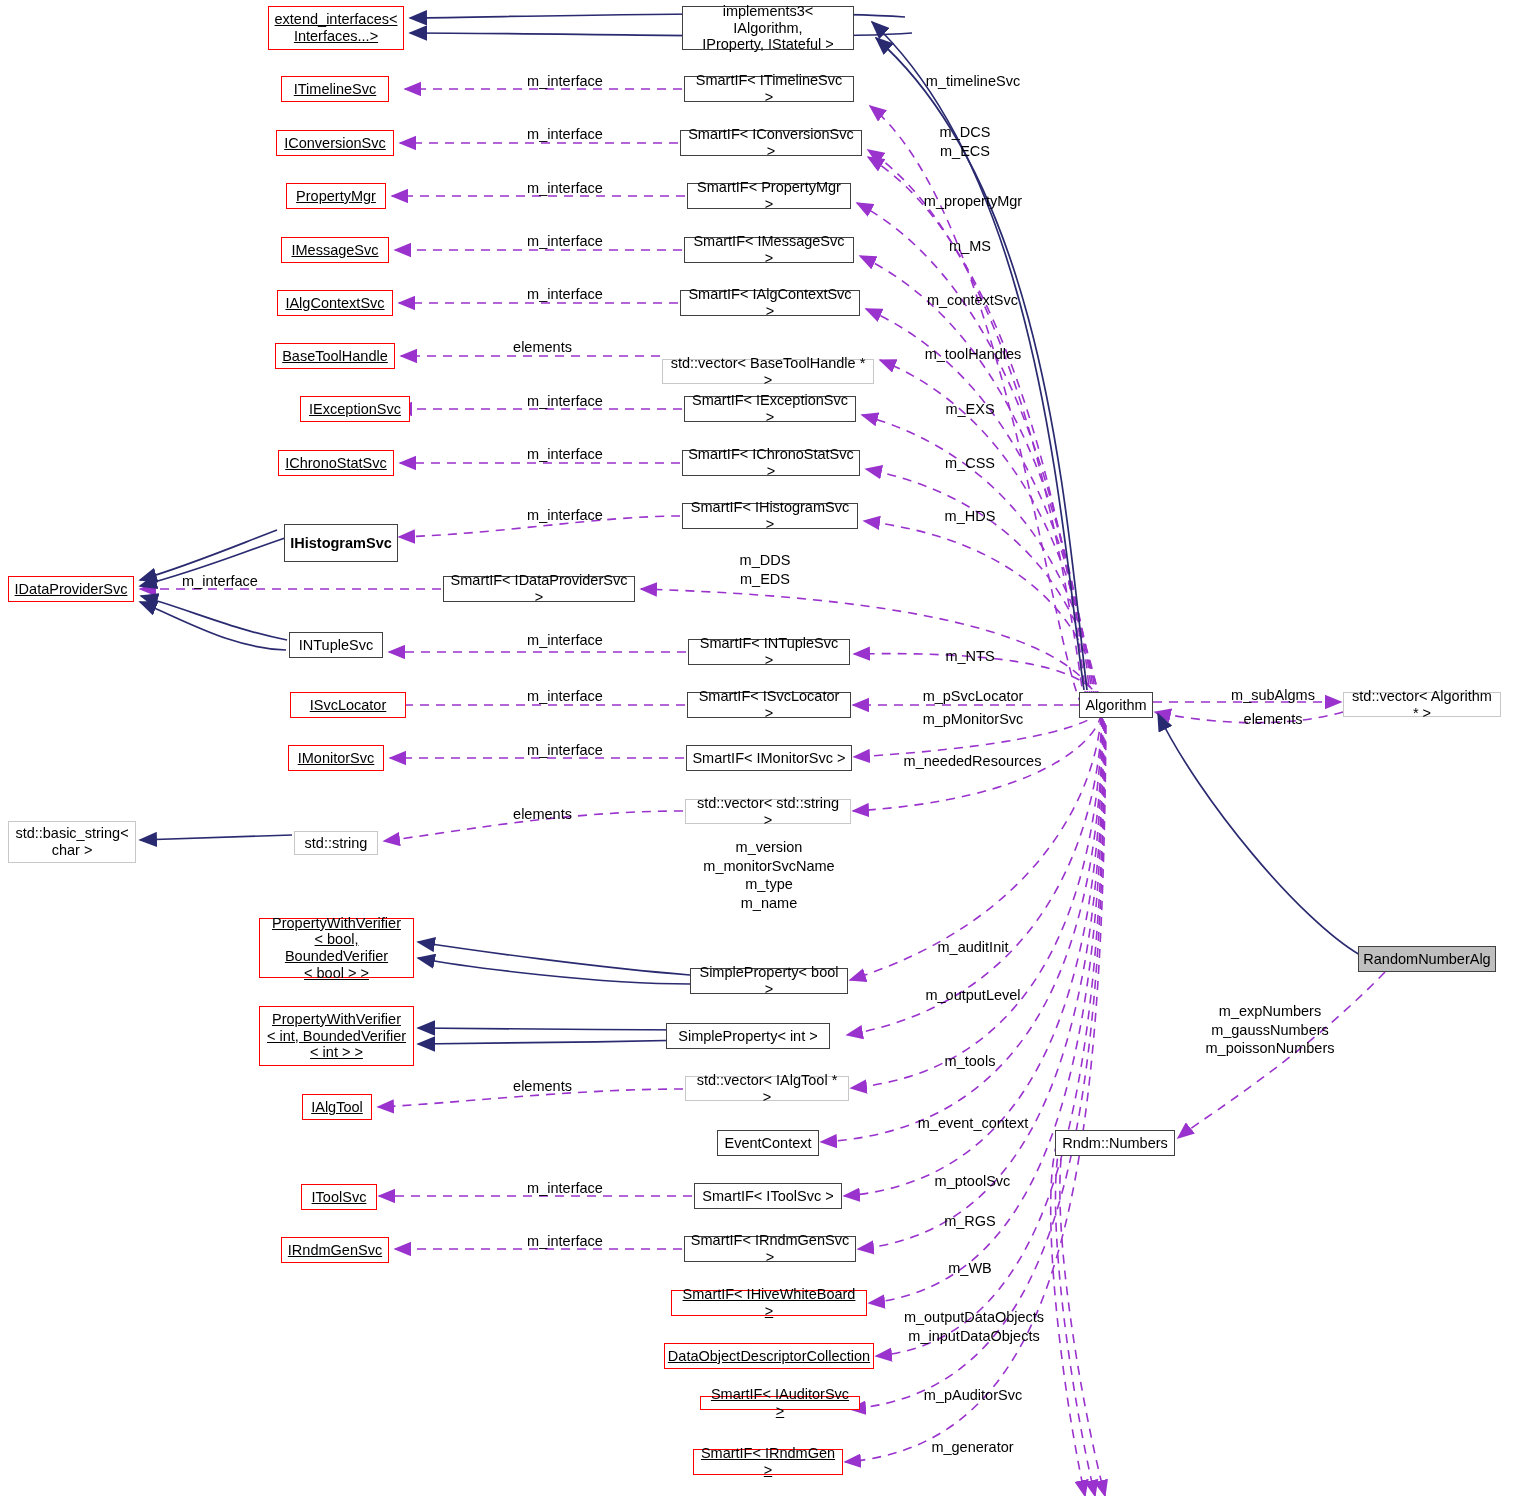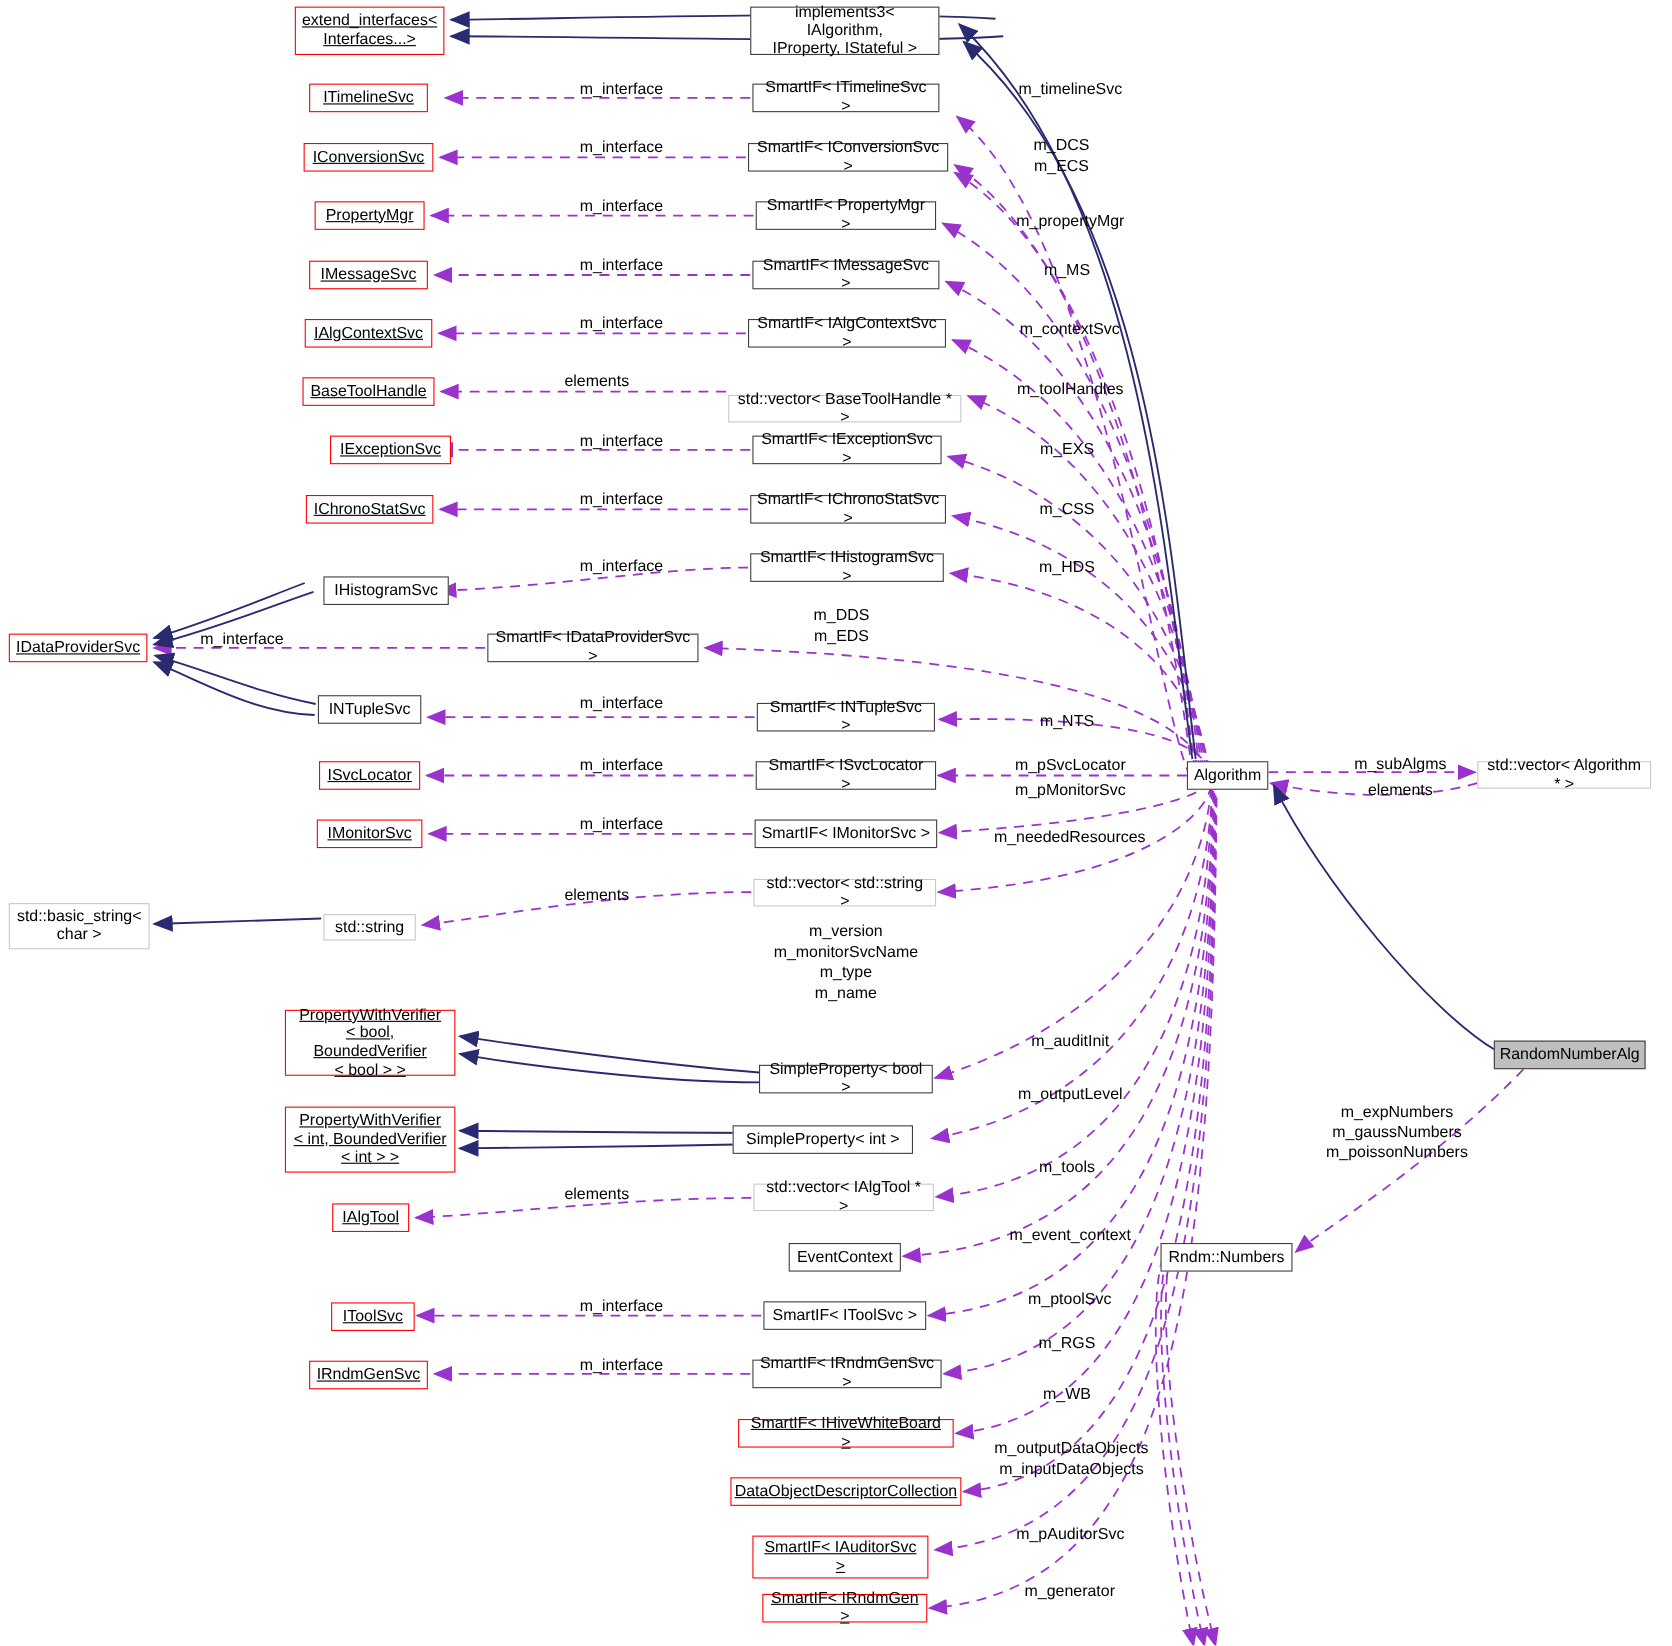--- a/index.html
+++ b/index.html
@@ -114,27 +114,27 @@
       <div class="node n-red" style="left: 281px; top: 237px; width: 108px; height: 26px;">IMessageSvc</div>
       <div class="node n-dark" style="left: 684px; top: 237px; width: 170px; height: 26px;">SmartIF&lt; IMessageSvc &gt;</div>
       <div class="node n-red" style="left: 277px; top: 290px; width: 116px; height: 26px;">IAlgContextSvc</div>
       <div class="node n-dark" style="left: 680px; top: 290px; width: 180px; height: 26px;">SmartIF&lt; IAlgContextSvc &gt;</div>
       <div class="node n-red" style="left: 275px; top: 343px; width: 120px; height: 26px;">BaseToolHandle</div>
       <div class="node n-grey" style="left: 662px; top: 343px; width: 212px; height: 25px; margin-top: 16px;">std::vector&lt; BaseToolHandle * &gt;</div>
       <div class="node n-red" style="left: 280px; top: 396px; width: 110px; height: 26px; margin-left: 20px;">IExceptionSvc</div>
       <div class="node n-dark" style="left: 684px; top: 396px; width: 172px; height: 26px;">SmartIF&lt; IExceptionSvc &gt;</div>
       <div class="node n-red" style="left: 278px; top: 450px; width: 116px; height: 26px;">IChronoStatSvc</div>
       <div class="node n-dark" style="left: 682px; top: 450px; width: 178px; height: 26px;">SmartIF&lt; IChronoStatSvc &gt;</div>
-      <div class="node n-dark" style="left: 294px; top: 524px; width: 114px; height: 26px;">IHistogramSvc</div>
+      <div class="node n-dark" style="left: 284px; top: 524px; width: 114px; height: 38px; font-weight: bold;">IHistogramSvc</div>
       <div class="node n-dark" style="left: 682px; top: 503px; width: 176px; height: 26px;">SmartIF&lt; IHistogramSvc &gt;</div>
       <div class="node n-red" style="left: 8px; top: 576px; width: 126px; height: 26px;">IDataProviderSvc</div>
       <div class="node n-dark" style="left: 443px; top: 576px; width: 192px; height: 26px;">SmartIF&lt; IDataProviderSvc &gt;</div>
       <div class="node n-dark" style="left: 289px; top: 632px; width: 94px; height: 26px;">INTupleSvc</div>
       <div class="node n-dark" style="left: 688px; top: 639px; width: 162px; height: 26px;">SmartIF&lt; INTupleSvc &gt;</div>
-      <div class="node n-red" style="left: 290px; top: 692px; width: 92px; height: 26px;">ISvcLocator</div>
+      <div class="node n-red" style="left: 290px; top: 692px; width: 116px; height: 26px;">ISvcLocator</div>
       <div class="node n-dark" style="left: 687px; top: 692px; width: 164px; height: 26px;">SmartIF&lt; ISvcLocator &gt;</div>
       <div class="node n-red" style="left: 288px; top: 745px; width: 96px; height: 26px;">IMonitorSvc</div>
       <div class="node n-dark" style="left: 686px; top: 745px; width: 166px; height: 26px;">SmartIF&lt; IMonitorSvc &gt;</div>
       <div class="node n-grey" style="left: 685px; top: 799px; width: 166px; height: 25px;">std::vector&lt; std::string &gt;</div>
       <div class="node n-grey" style="left: 8px; top: 821px; width: 128px; height: 42px;">std::basic_string&lt;
 char &gt;</div>
       <div class="node n-grey" style="left: 294px; top: 831px; width: 84px; height: 24px;">std::string</div>
       <div class="node n-red" style="left: 259px; top: 918px; width: 155px; height: 60px;">PropertyWithVerifier
 &lt; bool, BoundedVerifier
 &lt; bool &gt; &gt;</div>
@@ -145,21 +145,21 @@
       <div class="node n-dark" style="left: 666px; top: 1023px; width: 164px; height: 26px;">SimpleProperty&lt; int &gt;</div>
       <div class="node n-red" style="left: 302px; top: 1094px; width: 70px; height: 26px;">IAlgTool</div>
       <div class="node n-grey" style="left: 685px; top: 1076px; width: 164px; height: 25px;">std::vector&lt; IAlgTool * &gt;</div>
       <div class="node n-dark" style="left: 717px; top: 1130px; width: 102px; height: 26px;">EventContext</div>
       <div class="node n-red" style="left: 301px; top: 1184px; width: 76px; height: 26px;">IToolSvc</div>
       <div class="node n-dark" style="left: 694px; top: 1183px; width: 148px; height: 26px;">SmartIF&lt; IToolSvc &gt;</div>
       <div class="node n-red" style="left: 281px; top: 1237px; width: 108px; height: 26px;">IRndmGenSvc</div>
       <div class="node n-dark" style="left: 684px; top: 1236px; width: 172px; height: 26px;">SmartIF&lt; IRndmGenSvc &gt;</div>
       <div class="node n-red" style="left: 671px; top: 1290px; width: 196px; height: 26px;">SmartIF&lt; IHiveWhiteBoard &gt;</div>
       <div class="node n-red" style="left: 664px; top: 1343px; width: 210px; height: 26px;">DataObjectDescriptorCollection</div>
-      <div class="node n-red" style="left: 684px; top: 1396px; width: 160px; height: 39px; text-align: center;">SmartIF&lt; IAuditorSvc &gt;</div>
+      <div class="node n-red" style="left: 700px; top: 1396px; width: 160px; height: 14px; text-align: center;">SmartIF&lt; IAuditorSvc &gt;</div>
       <div class="node n-red" style="left: 693px; top: 1449px; width: 150px; height: 26px;">SmartIF&lt; IRndmGen &gt;</div>
       <div class="node n-dark" style="left: 1079px; top: 692px; width: 74px; height: 26px;">Algorithm</div>
       <div class="node n-grey" style="left: 1343px; top: 692px; width: 158px; height: 25px;">std::vector&lt; Algorithm * &gt;</div>
       <div class="node n-sel" style="left: 1358px; top: 946px; width: 138px; height: 26px;">RandomNumberAlg</div>
       <div class="node n-dark" style="left: 1055px; top: 1130px; width: 120px; height: 26px;">Rndm::Numbers</div>
     </div>
   <div id="labels">
       <div class="edgelabel" style="left: 500px; top: 72px; width: 130px;">m_interface</div>
       <div class="edgelabel" style="left: 500px; top: 125px; width: 130px;">m_interface</div>
       <div class="edgelabel" style="left: 500px; top: 179px; width: 130px;">m_interface</div>

